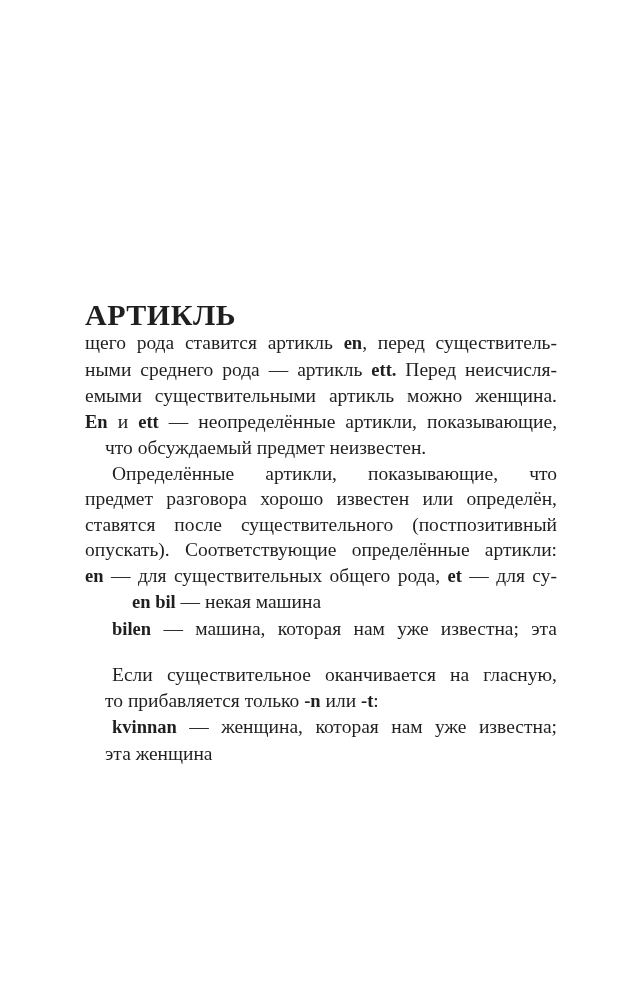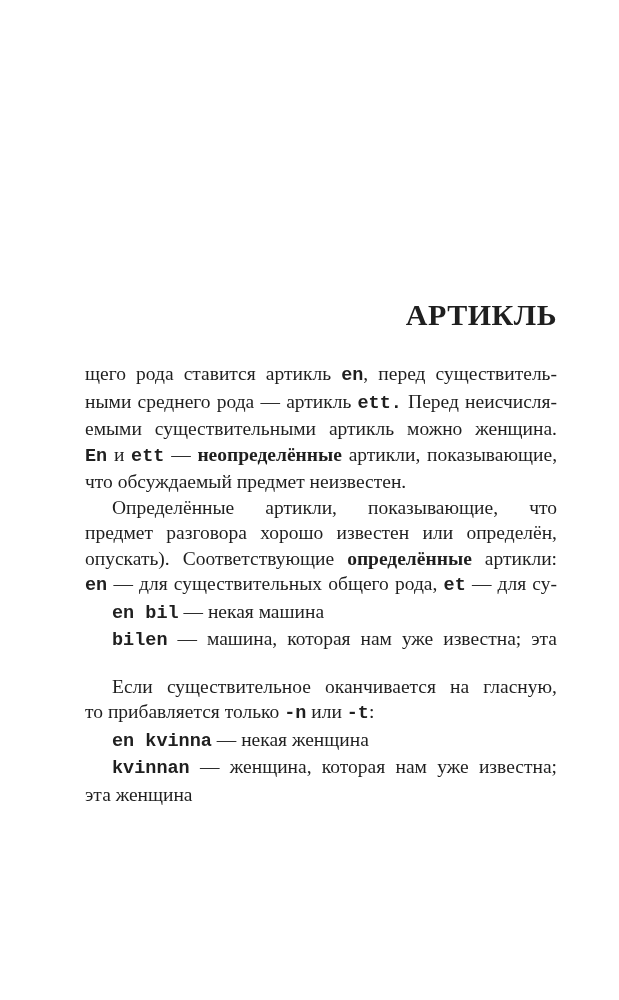--- a/index.html
+++ b/index.html
@@ -21,40 +21,39 @@
     position: absolute;
     left: 85px;
     top: 298px;
     width: 472px;
   }
   .title {
     font-family: "Liberation Serif", serif;
     font-weight: bold;
     font-size: 30px;
     line-height: 30px;
-    text-align: right;
+    text-align: left;
     margin-top: 2px;
-    margin-bottom: 31px;
     letter-spacing: 0.5px;
   }
   .para {
     font-size: 19.5px;
     line-height: 25.5px;
   }
   .para.gap { margin-top: 20px; }
   .line {
     text-align: justify;
     text-align-last: justify;
   }
-  .line.short { text-align-last: left; }
+  .line.short { text-align-last: left; margin-left: 20px; }
   .line.indent { text-indent: 27px; }
   .seg-r { font-weight: normal; }
-  .seg-b { font-weight: bold; }
+  .seg-b { font-weight: normal; }
   .seg-sb {
-    font-family: Liberation Mono, monospace;
+    font-family: Liberation Serif, serif;
     font-weight: bold;
     font-size: 18.5px;
   }
 </style>
 </head>
 <body>
 
 <div class="page">
   <div class="column">
     <h1 class="title">АРТИКЛЬ</h1>
@@ -62,35 +61,33 @@
         <div class="para">
           <div class="line"><span class="seg-r">щего рода ставится артикль </span><span class="seg-sb">en</span><span class="seg-r">, перед существитель-</span></div>
           <div class="line"><span class="seg-r">ными среднего рода — артикль </span><span class="seg-sb">ett.</span><span class="seg-r"> Перед неисчисля-</span></div>
           <div class="line"><span class="seg-r">емыми существительными артикль можно женщина.</span></div>
           <div class="line"><span class="seg-sb">En</span><span class="seg-r"> и </span><span class="seg-sb">ett</span><span class="seg-r"> — </span><span class="seg-b">неопределённые</span><span class="seg-r"> артикли, показывающие,</span></div>
           <div class="line short"><span class="seg-r">что обсуждаемый предмет неизвестен.</span></div>
         </div>
         <div class="para">
           <div class="line indent"><span class="seg-r">Определённые артикли, показывающие, что</span></div>
           <div class="line"><span class="seg-r">предмет разговора хорошо известен или определён,</span></div>
+          <div class="line"><span class="seg-r">ставятся после существительного (постпозитивный</span></div>
           <div class="line"><span class="seg-r">опускать). Соответствующие </span><span class="seg-b">определённые</span><span class="seg-r"> артикли:</span></div>
           <div class="line"><span class="seg-sb">en</span><span class="seg-r"> — для существительных общего рода, </span><span class="seg-sb">et</span><span class="seg-r"> — для су-</span></div>
         </div>
         <div class="para">
           <div class="line indent short"><span class="seg-sb">en bil</span><span class="seg-r"> — некая машина</span></div>
         </div>
         <div class="para">
           <div class="line indent"><span class="seg-sb">bilen</span><span class="seg-r"> — машина, которая нам уже известна; эта</span></div>
         </div>
         <div class="para gap">
           <div class="line indent"><span class="seg-r">Если существительное оканчивается на гласную,</span></div>
           <div class="line short"><span class="seg-r">то прибавляется только </span><span class="seg-sb">-n</span><span class="seg-r"> или </span><span class="seg-sb">-t</span><span class="seg-r">:</span></div>
         </div>
         <div class="para">
-          <div class="line indent short"><span class="seg-sb">en kvinna</span><span class="seg-r"> — некая женщина</span></div>
-        </div>
-        <div class="para">
           <div class="line indent"><span class="seg-sb">kvinnan</span><span class="seg-r"> — женщина, которая нам уже известна;</span></div>
           <div class="line short"><span class="seg-r">эта женщина</span></div>
         </div>
       </div>
   </div>
 </div>
 
 </body></html>

